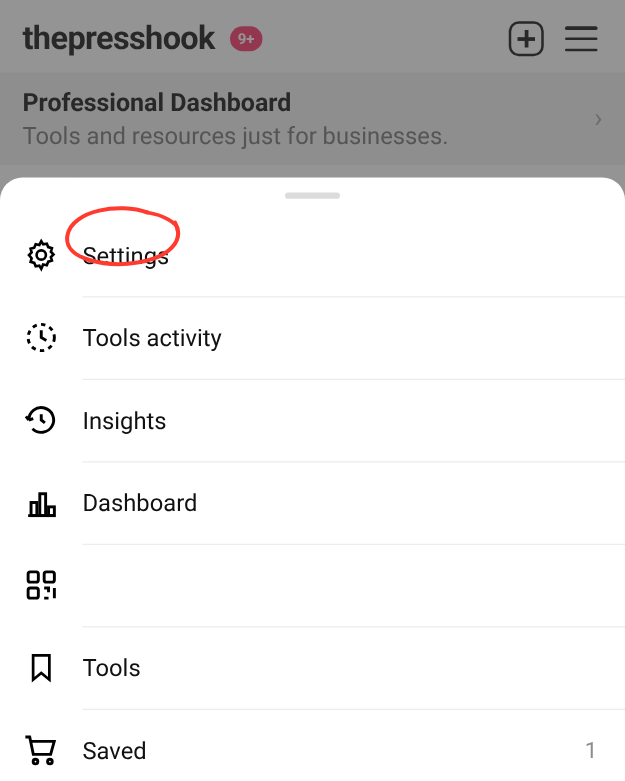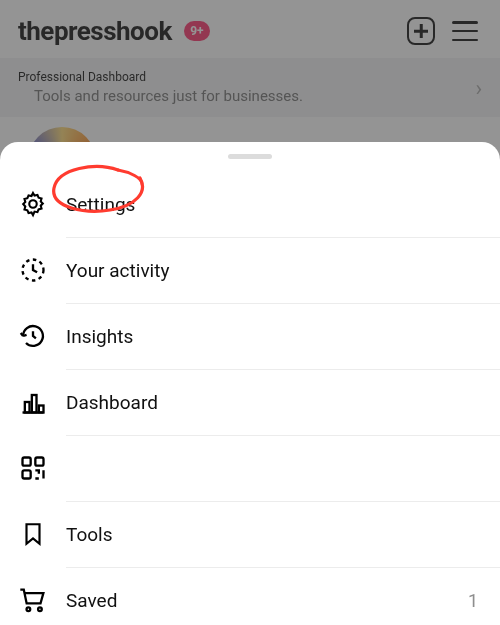--- a/index.html
+++ b/index.html
@@ -84,29 +84,28 @@
       height: 2.5px;
       background: #111;
       border-radius: 2px;
     }
     .dash {
       background: #f2f2f3;
       padding: 12px 18px;
       position: relative;
     }
     .dash-title {
-      font-weight: 400;
-      font-size: 12px;
+      font-weight: 700;
+      font-size: 20px;
       color: #111;
       margin-bottom: 3px;
     }
     .dash-sub {
-      font-size: 15px;
+      font-size: 19px;
       color: #737373;
-      margin-left: 16px;
     }
     .dash-chevron {
       position: absolute;
       right: 18px;
       top: 50%;
       transform: translateY(-50%);
       font-size: 22px;
       color: #a8a8a8;
     }
     .story-ring {
@@ -233,21 +232,21 @@
       <span class="menu-label">Settings</span>
     </li>
 
     <li class="menu-item">
       <span class="menu-icon">
         <svg width="28" height="28" viewBox="0 0 24 24" fill="none" stroke="#000" stroke-width="2">
           <circle cx="12" cy="12" r="9" stroke-dasharray="3 3"></circle>
           <path d="M12 7v5l3.5 2"></path>
         </svg>
       </span>
-      <span class="menu-label">Your activity</span>
+      <span class="menu-label">Tools activity</span>
     </li>
 
     <li class="menu-item">
       <span class="menu-icon">
         <svg width="28" height="28" viewBox="0 0 24 24" fill="none" stroke="#000" stroke-width="2">
           <path d="M3.5 12a8.5 8.5 0 1 1 2.5 6"></path>
           <path d="M3.5 12l-2-2.5M3.5 12l3-1"></path>
           <path d="M12 8v4l2.5 2"></path>
         </svg>
       </span>

